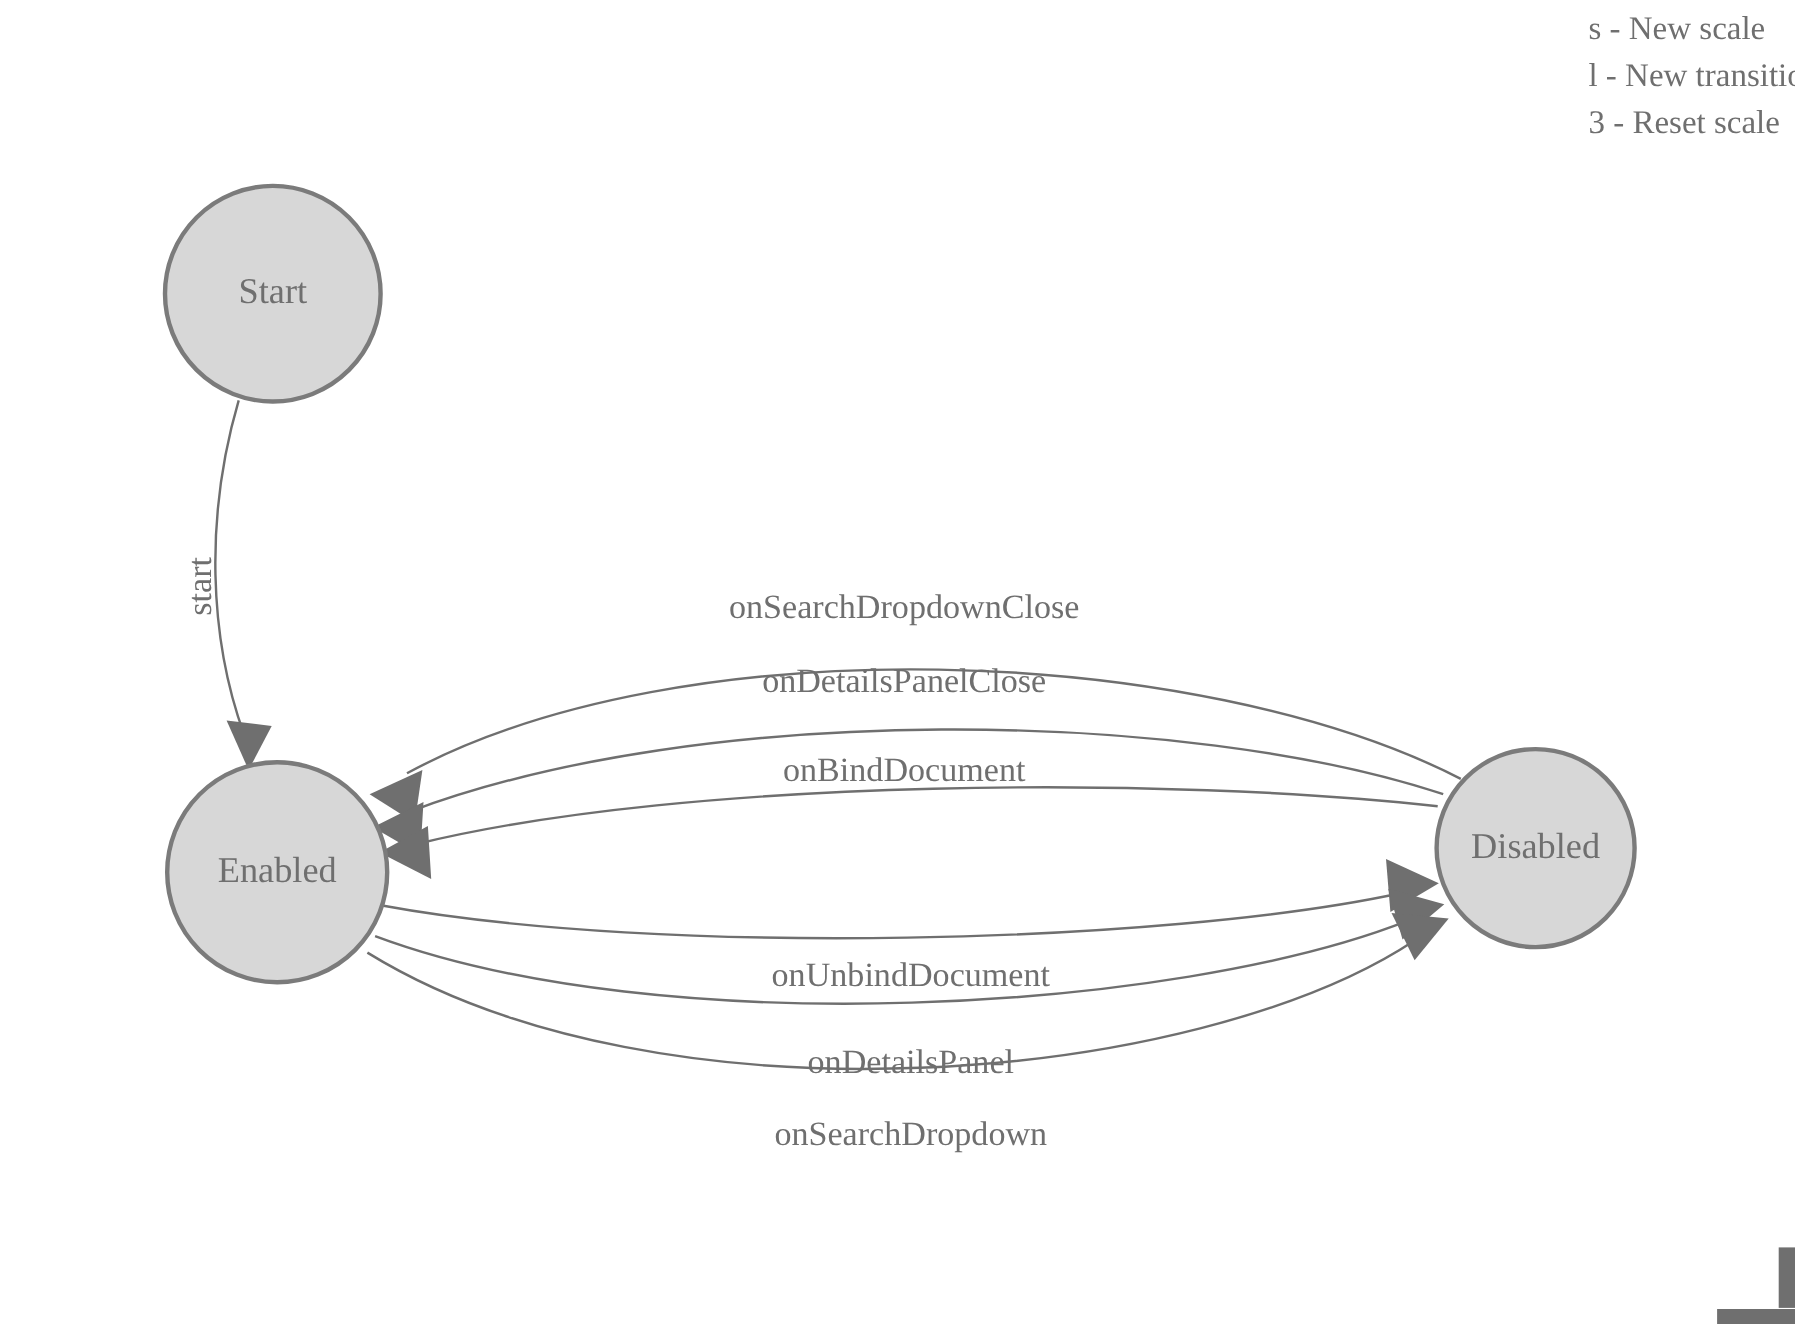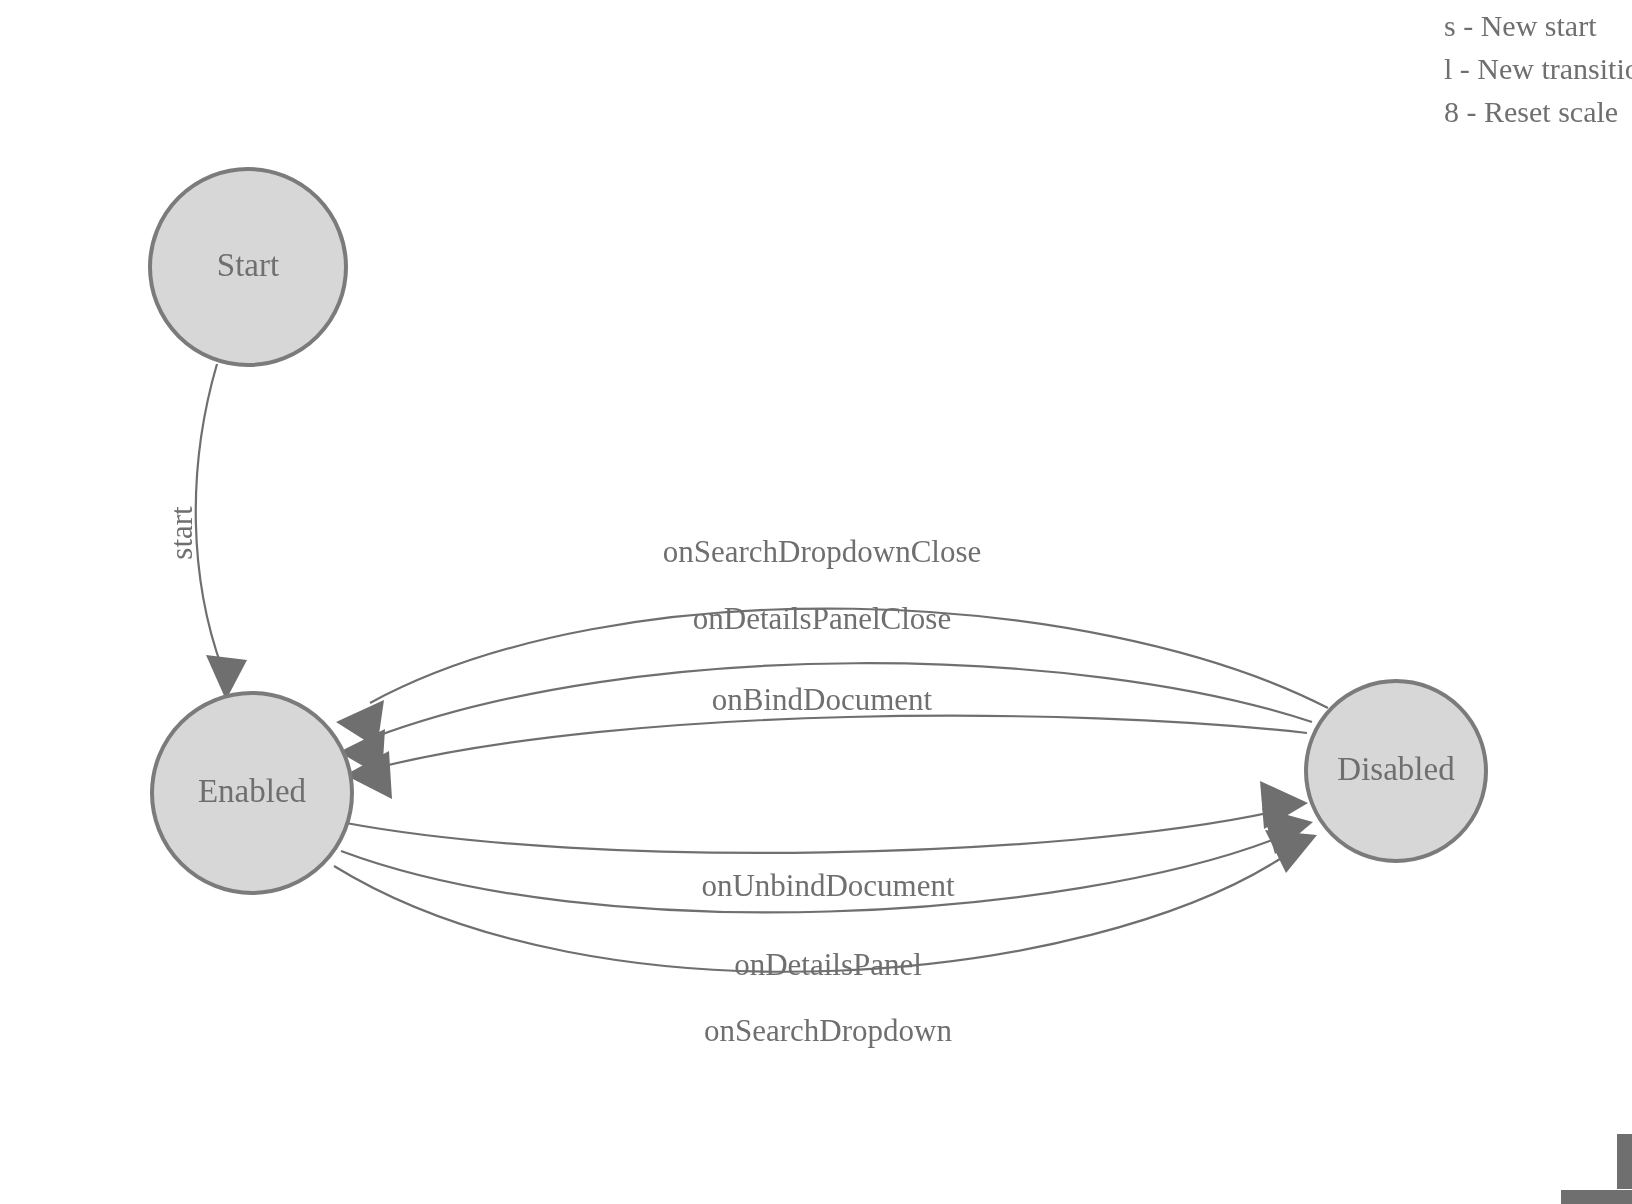--- a/index.html
+++ b/index.html
@@ -162,21 +162,21 @@
     </g>
 
     <g>
       <circle class="node-circle" cx="1396" cy="771" r="90"></circle>
       <text class="node-label" x="1396" y="772">Disabled</text>
     </g>
 
   </svg>
 
   <div id="legend-panel">
-    <div class="legend-line">s - New start</div>
+    <div class="legend-line">s - New scale</div>
     <div class="legend-line">l - New transition</div>
-    <div class="legend-line">8 - Reset scale</div>
+    <div class="legend-line">3 - Reset scale</div>
   </div>
 
   <div id="scrollbar-vertical"></div>
   <div id="scrollbar-horizontal"></div>
 
 </div>
 
 </body></html>

